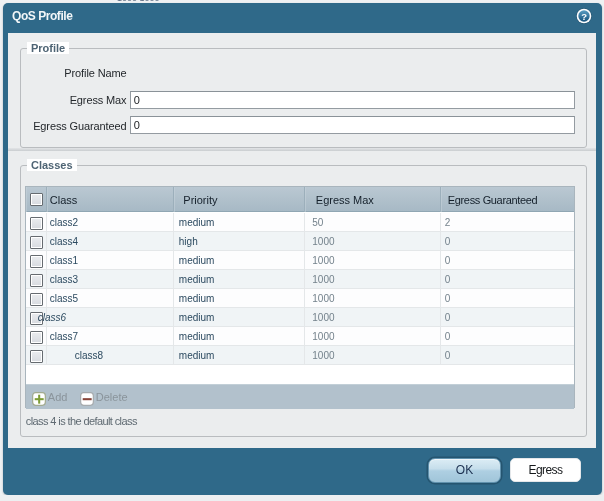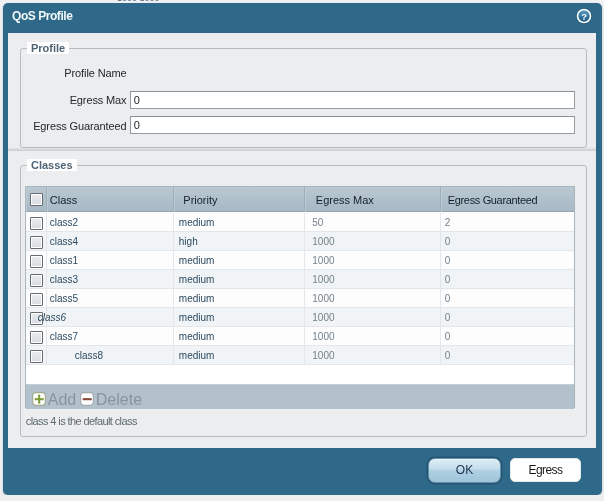--- a/index.html
+++ b/index.html
@@ -28,21 +28,21 @@
 .grow { position:absolute; left:0; width:548px; height:19px; border-bottom:1px solid #e4e7e9; background:#fdfdfe; }
 .grow.alt { background:#f0f4f6; }
 .gcell { position:absolute; top:0; height:18px; border-right:1px solid #e4e7e9; }
 .gtext { position:absolute; top:4px; font-size:10px; }
 .cname { color:#2c4a60; }
 .cpri { color:#2c4a60; }
 .cnum { color:#74828c; }
 .cb { position:absolute; width:13px; height:13px; background:#fff; border:1px solid #666b70; border-radius:1px; }
 .cb i { position:absolute; left:1px; top:1px; width:9px; height:9px; background:linear-gradient(#e9ebee,#d9dce1); display:block; }
 .gtoolbar { position:absolute; left:0; top:197px; width:548px; height:25px; background:#b2c1cc; border-top:1px solid #c2cfd7; }
-.tbtxt { position:absolute; top:6px; font-size:16px; color:#8a949b; }
+.tbtxt { position:absolute; top:6px; font-size:11px; color:#8a949b; }
 .note { position:absolute; left:18.3px; top:382.5px; font-size:11px; color:#5f6a72; letter-spacing:-0.6px; }
 .btn-ok { position:absolute; left:425px; top:455px; width:73px; height:25px; border-radius:7px; background:linear-gradient(#dcedf5 0%, #c6deeb 42%, #aecfe2 52%, #a0c5d9 100%); border:1px solid #6091ad; box-shadow:0 0 0 1.5px rgba(28,66,88,0.5), inset 0 1px 0 rgba(255,255,255,0.55); text-align:center; font-size:12px; color:#1b3050; line-height:23px; }
 .btn-cancel { position:absolute; left:507px; top:455px; width:71px; height:24.5px; border-radius:5px; background:#fff; border:1px solid #e4e7ea; text-align:center; font-size:12px; color:#15181b; line-height:22px; letter-spacing:-0.55px; }
 .bottomstrip { position:absolute; left:0; top:495px; width:604px; height:6px; background:#edeff1; }
 </style>
 </head>
 <body>
 <div class="topstrip">
   <span style="left:117px;">1000 1000</span>
 </div>

